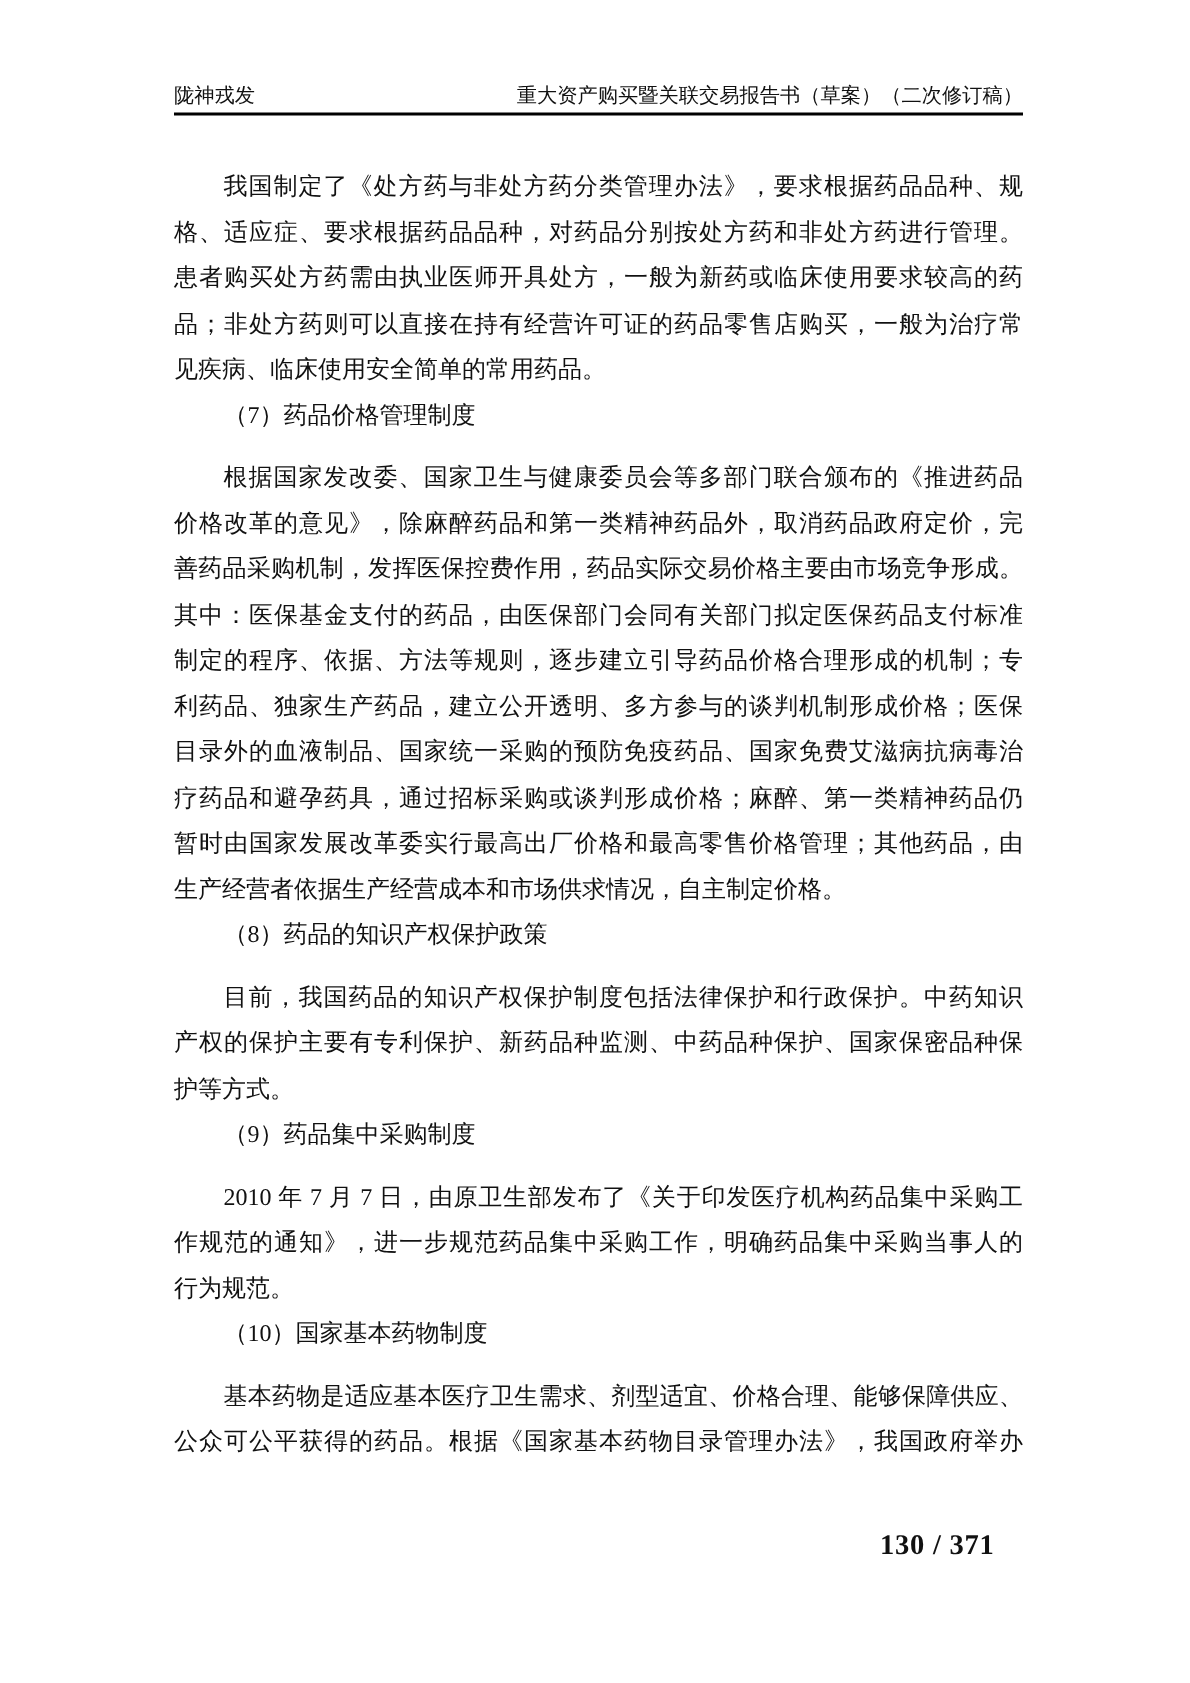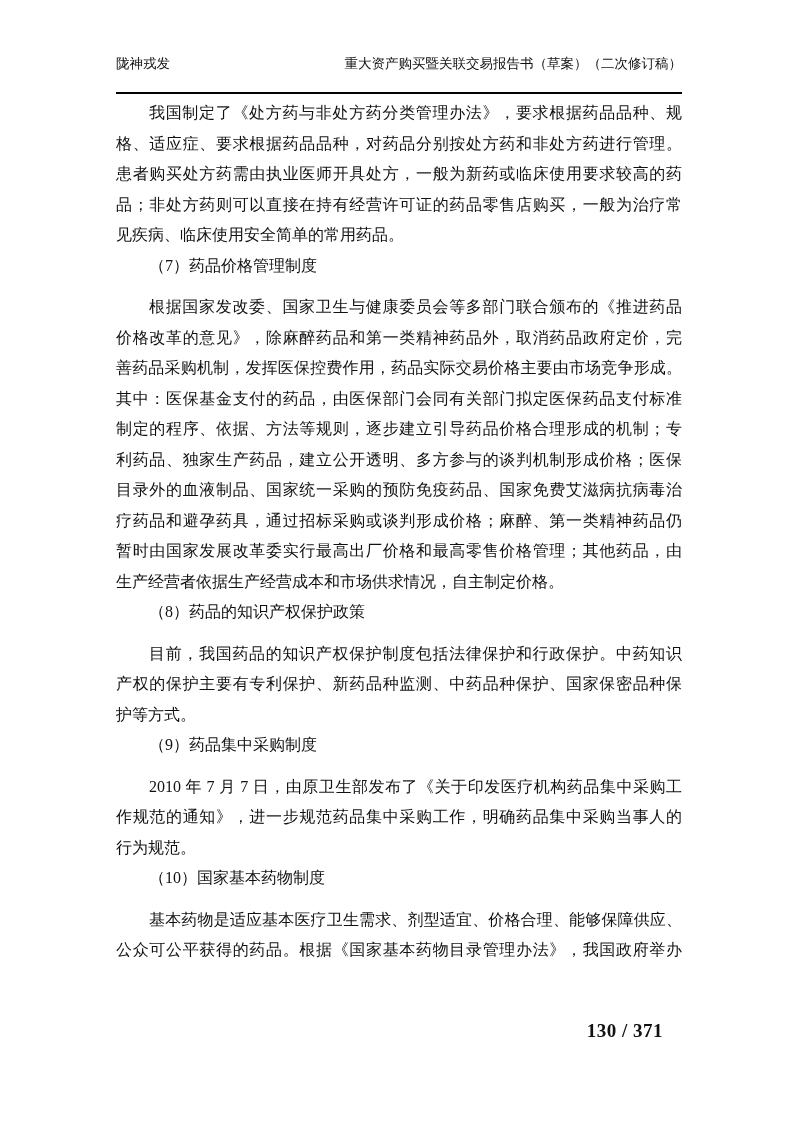--- a/index.html
+++ b/index.html
@@ -20,31 +20,31 @@
   .page-header {
     position: absolute;
     left: 116px;
     width: 566px;
     top: 55px;
     display: flex;
     justify-content: space-between;
     align-items: flex-end;
     font-size: 13.5px;
     line-height: 17px;
-    padding-bottom: 20px;
+    padding-bottom: 3px;
     border-bottom: 2px solid #000000;
   }
   .page-header .hdr-left  { white-space: nowrap; }
   .page-header .hdr-right { white-space: nowrap; text-align: center; }
   
   .doc-body {
     position: absolute;
     left: 116px;
     width: 566px;
-    top: 98px;
+    top: 110px;
     font-size: 16px;
     line-height: 30.5px;
   }
   .line {
     text-align: justify;
     text-align-last: justify;
     text-justify: inter-character;
   }
   .line.para-end {
     text-align: left;

